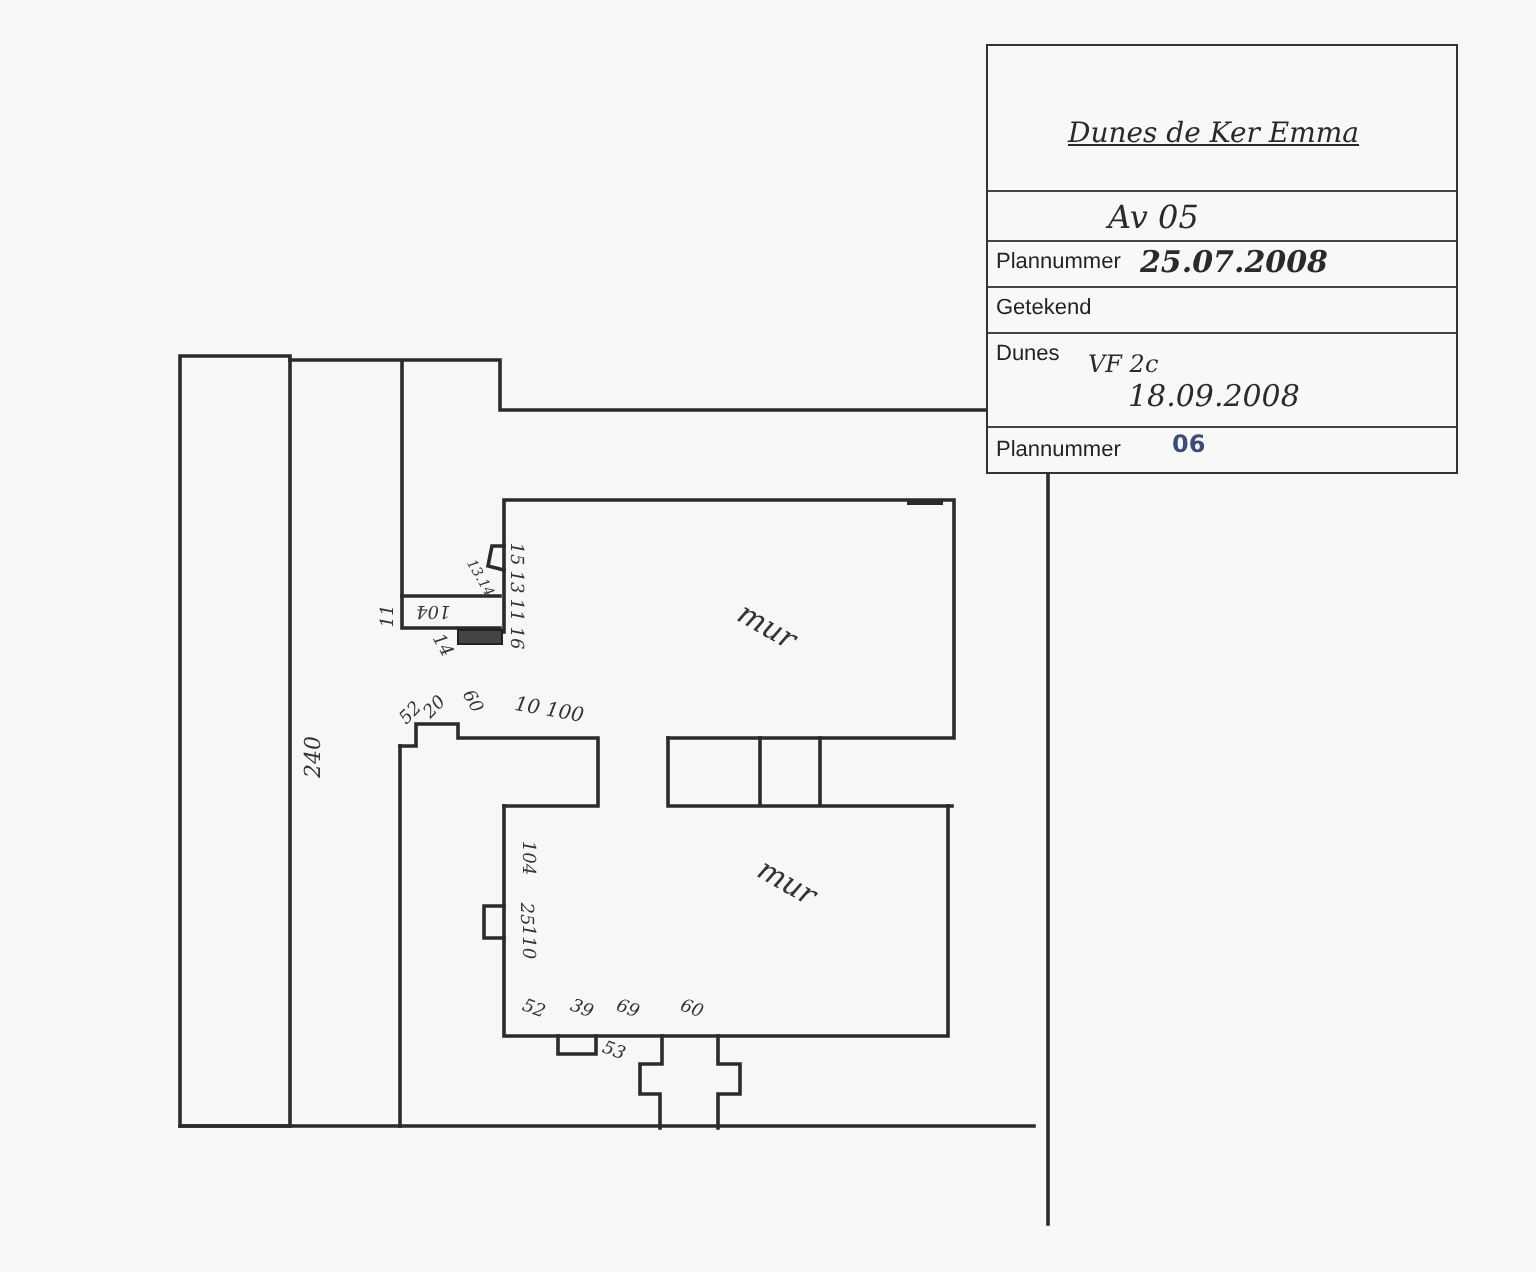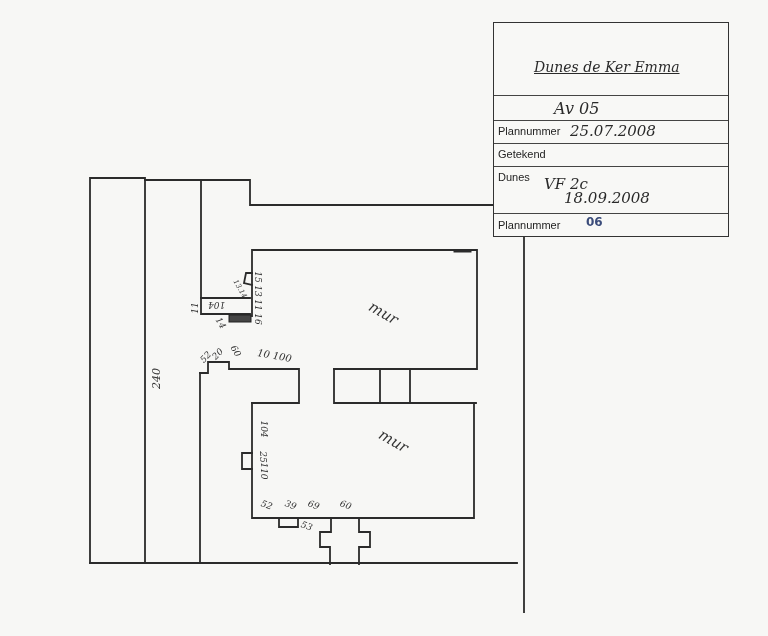--- a/index.html
+++ b/index.html
@@ -62,29 +62,29 @@
 
 <div class="titleblock">
   <div class="tb-row" style="top:25px;height:48px;">
     <span class="val hand" style="left:40px;top:11px;font-size:14px;text-decoration:underline;">Dunes de Ker Emma</span>
   </div>
   <div class="tb-row" style="top:73px;height:25px;">
     <span class="val hand" style="left:60px;top:3px;font-size:16px;">Av 05</span>
   </div>
   <div class="tb-row" style="top:98px;height:23px;">
     <span class="label" style="top:4px;">Plannummer</span>
-    <span class="val hand" style="left:76px;top:1px;">25.07.2008</span>
+    <span class="val hand" style="left:76px;top:1px;font-weight:bold;">25.07.2008</span>
   </div>
   <div class="tb-row" style="top:121px;height:23px;">
     <span class="label" style="top:4px;text-align:right;">Getekend</span>
     <span class="val hand" style="left:70px;top:1px;margin-top:44px;">18.09.2008</span>
   </div>
   <div class="tb-row" style="top:144px;height:47px;">
     <span class="label" style="top:4px;">Dunes</span>
-    <span class="val hand" style="left:50px;top:8px;font-size:15px;">VF 2c</span>
+    <span class="val hand" style="left:50px;top:8px;font-size:12px;">VF 2c</span>
   </div>
   <div class="tb-row" style="top:191px;height:24px;">
     <span class="label" style="top:5px;">Plannummer</span>
     <span class="val blue" style="left:92px;top:1px;font-size:12px;">06</span>
   </div>
 </div>
 
 <span class="room" style="left:368px;top:304px;transform:rotate(30deg);">mur</span>
 <span class="room" style="left:378px;top:432px;transform:rotate(30deg);">mur</span>
 

